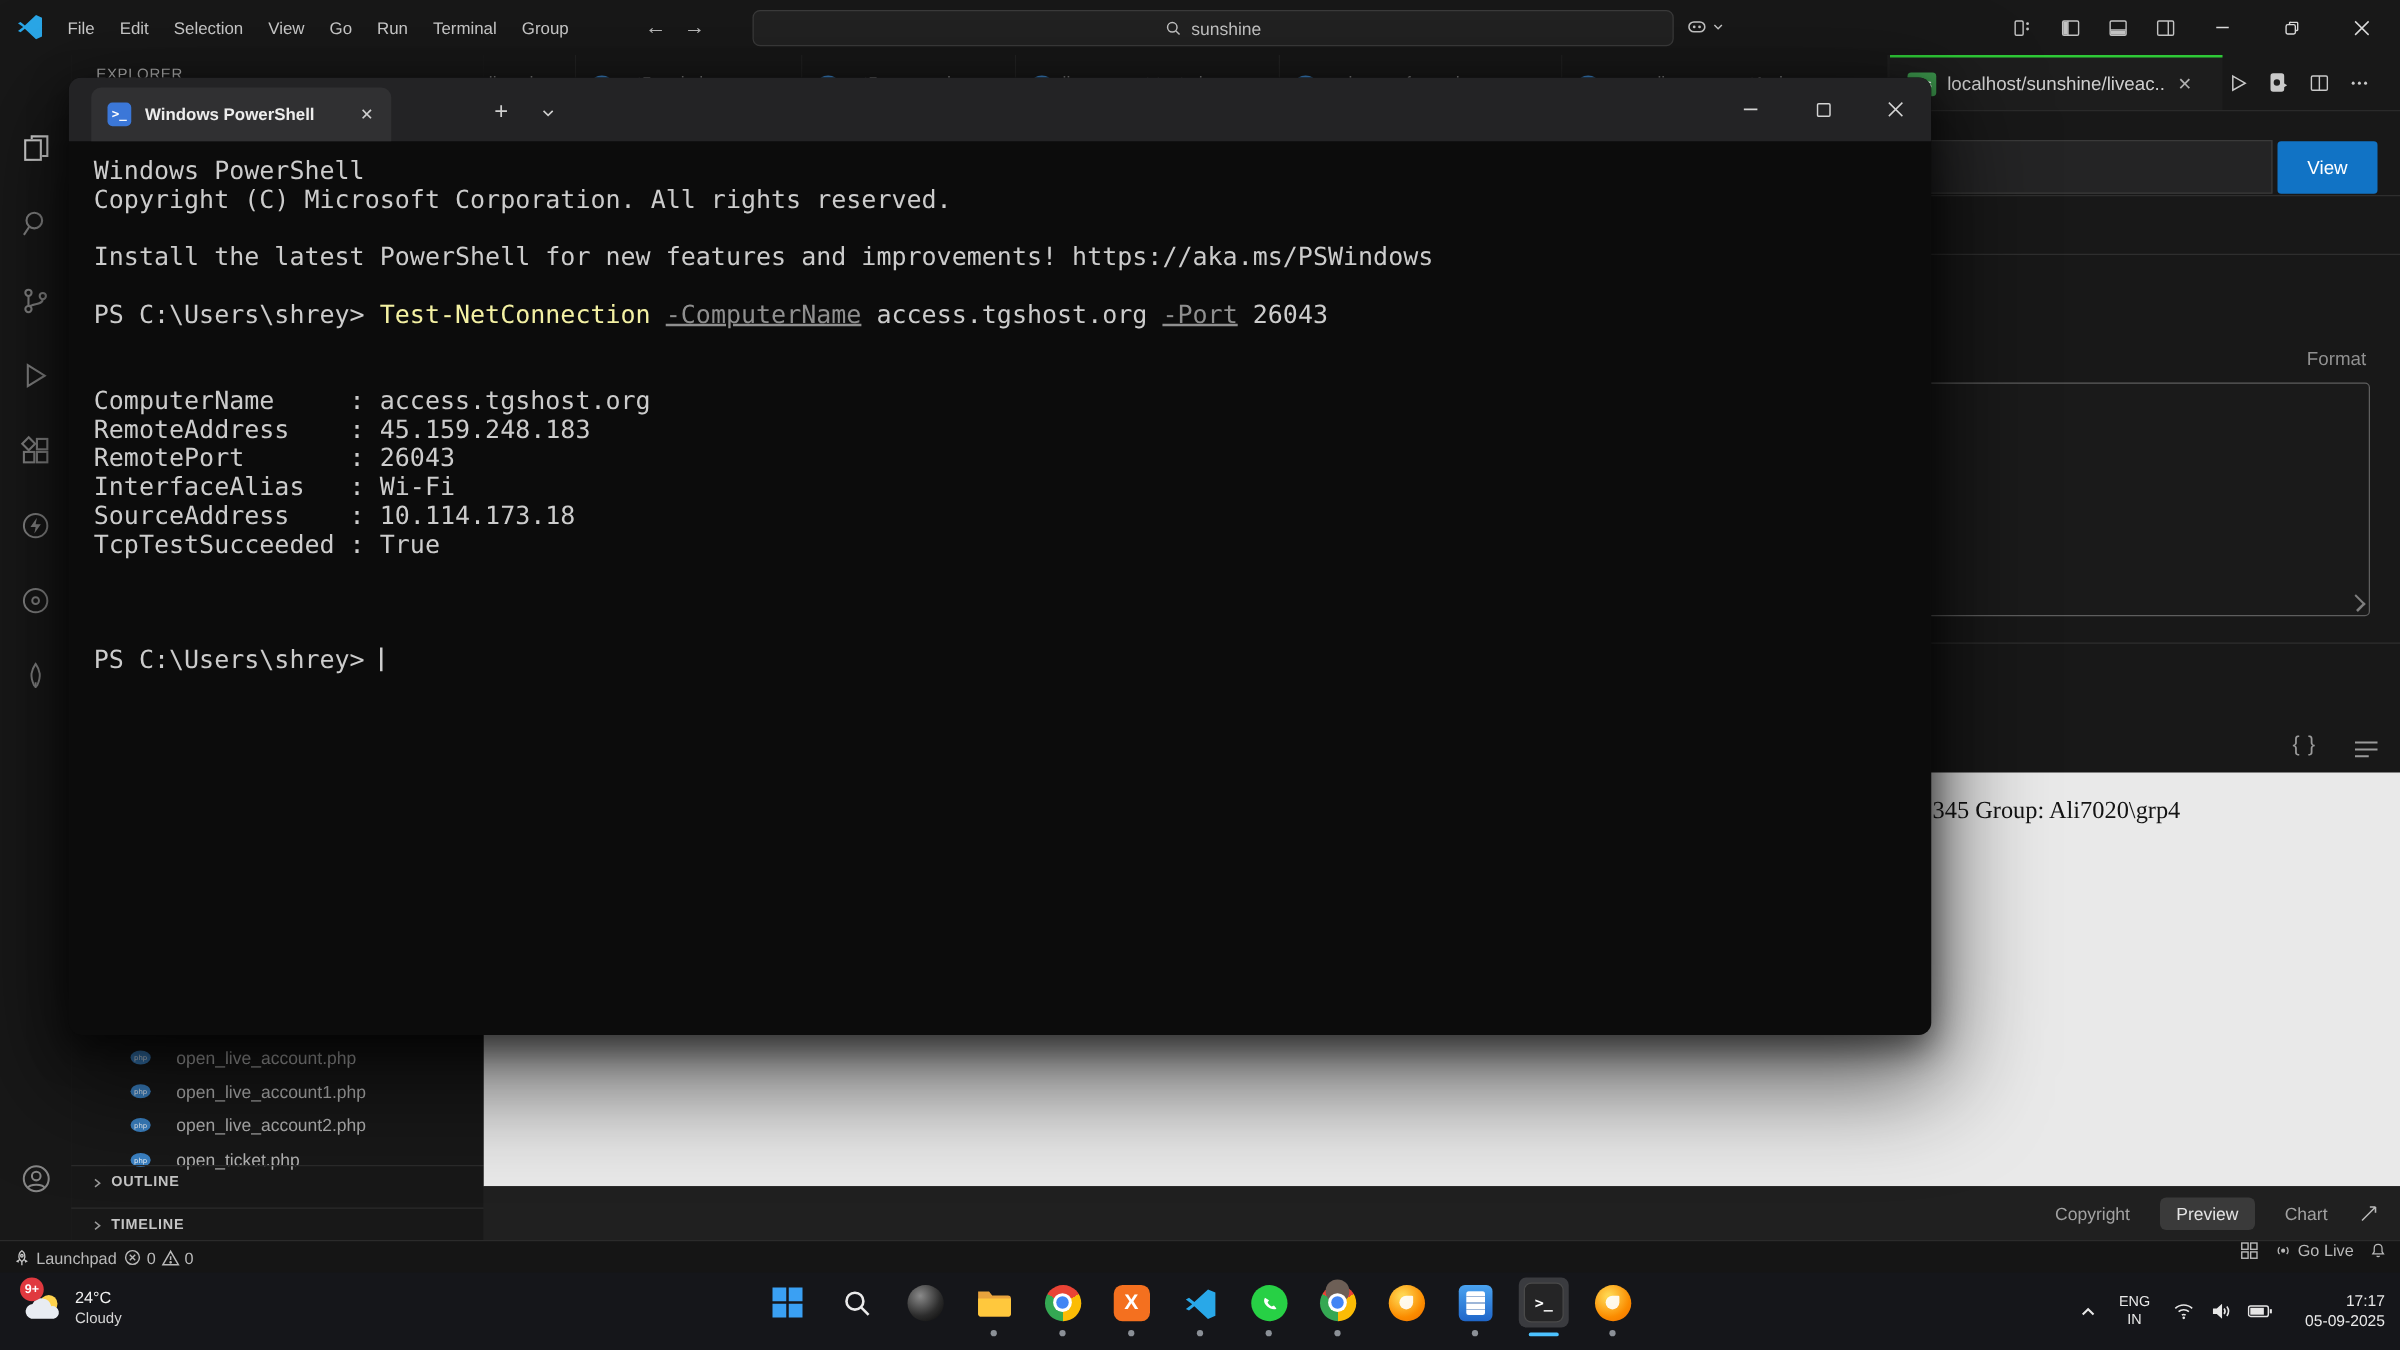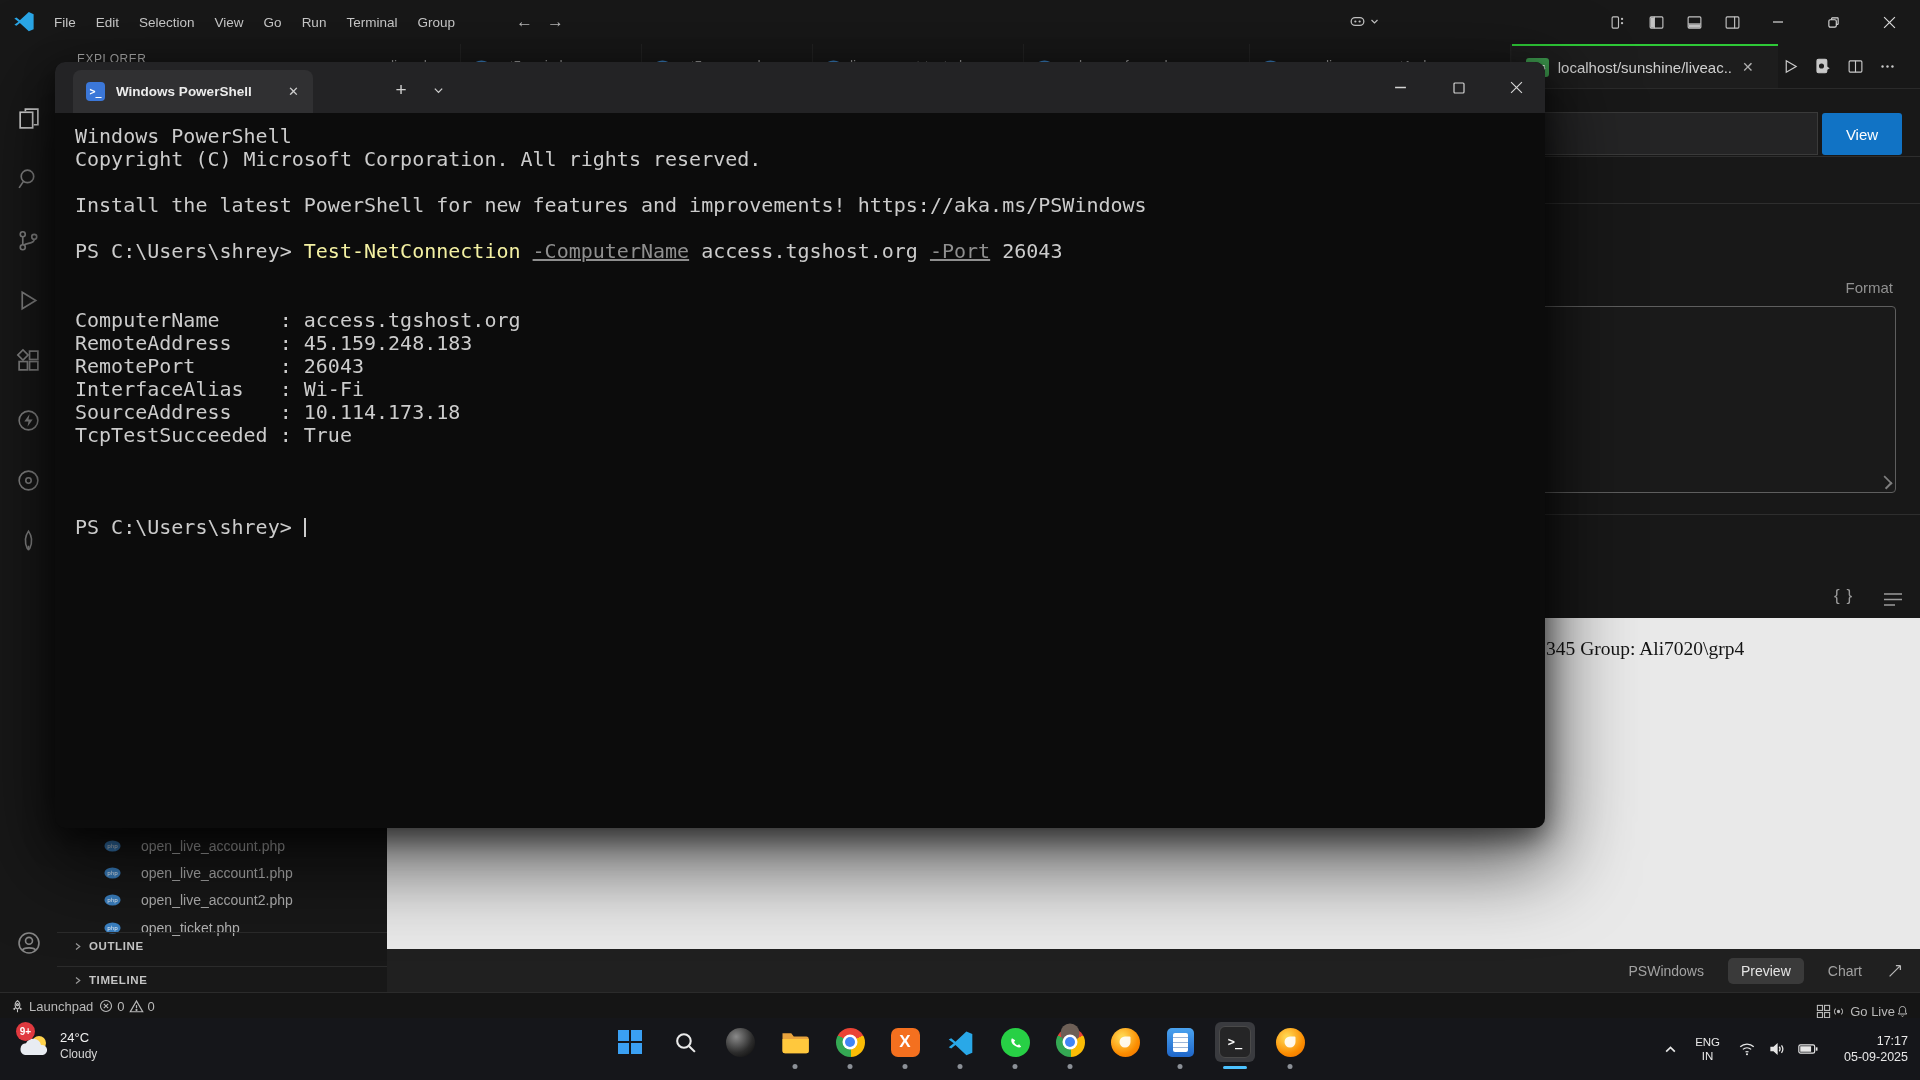--- a/index.html
+++ b/index.html
@@ -74,21 +74,21 @@
     font-size:19.5px;color:#141414;}
   .resp-bar{position:absolute;left:387px;top:949px;width:1533px;height:43px;background:#202020;}
   .resp-tabs{position:absolute;right:16px;top:0;height:43px;display:flex;align-items:center;gap:24px;}
   .resp-tabs .rt{font-size:14px;color:#a2a2a2;}
   .resp-tabs .rt.active{background:#3a3a3a;color:#e4e4e4;padding:5px 13px;border-radius:5px;}
 
   
   .statusbar{position:absolute;left:0;top:992px;width:1920px;height:26px;background:#151515;
     border-top:1px solid #2b2b2b;color:#b9b9b9;font-size:13px;}
   .sb-left{position:absolute;left:10px;top:0;height:26px;display:flex;align-items:center;gap:6px;}
-  .sb-right{position:absolute;right:10px;top:0;height:26px;display:flex;align-items:flex-end;}
+  .sb-right{position:absolute;right:10px;top:0;height:26px;display:flex;align-items:flex-start;gap:12px;}
   .sb-item{display:flex;align-items:center;gap:4px;}
 
   
   .pswin{position:absolute;left:55px;top:62px;width:1490px;height:766px;background:#0c0c0c;
     border-radius:10px;overflow:hidden;z-index:10;
     box-shadow:0 28px 80px 10px rgba(0,0,0,.62),0 10px 28px rgba(0,0,0,.55);}
   .ps-titlebar{position:absolute;left:0;top:0;width:100%;height:51px;background:#232325;}
   .ps-tab{position:absolute;left:18px;top:8px;width:240px;height:43px;background:#303032;
     border-radius:8px 8px 0 0;display:flex;align-items:center;}
   .ps-tab .ttl{margin-left:11px;font-size:13.5px;font-weight:bold;color:#ececec;flex:1;}
@@ -168,20 +168,29 @@
         <span>View</span>
         <span>Go</span>
         <span>Run</span>
         <span>Terminal</span>
         <span>Group</span>
       </div>
     <div class="navarrows">
       <span>←</span>
       <span>→</span>
     </div>
+    <div class="searchbox">
+      <span>
+        <svg width="14" height="14" viewBox="0 0 24 24" fill="none" stroke="#c6c6c6" stroke-width="2">
+            <circle cx="10" cy="10" r="6.5"></circle>
+            <path d="M15 15l5 5"></path>
+          </svg>
+      </span>
+      <span>sunshine</span>
+    </div>
     <div class="copilot">
       <span>
         <svg width="19" height="19" viewBox="0 0 24 24" fill="none" stroke="#c6c6c6" stroke-width="1.6">
             <rect x="4" y="7" width="16" height="10" rx="5"></rect>
             <circle cx="9.3" cy="12" r="1.4" fill="#c6c6c6" stroke="none"></circle>
             <circle cx="14.7" cy="12" r="1.4" fill="#c6c6c6" stroke="none"></circle>
           </svg>
       </span>
       <span>
         <svg width="9" height="9" viewBox="0 0 12 12" fill="none" stroke="#c6c6c6" stroke-width="1.6">
@@ -461,21 +470,21 @@
     <svg width="22" height="17" viewBox="0 0 22 17" stroke="#9a9a9a" stroke-width="1.6">
         <path d="M2 3h18M2 8.5h18M2 14h11"></path>
       </svg>
   </span>
 
   <div class="preview">
     <div class="ptext">345 Group: Ali7020\grp4</div>
   </div>
   <div class="resp-bar">
     <div class="resp-tabs" id="resp-tabs">
-      <span class="rt">PSWindows</span>
+      <span class="rt">Copyright</span>
         <span class="rt active">Preview</span>
         <span class="rt">Chart</span>
         <span class="rticon" style="order:99;">
         <svg width="18" height="18" viewBox="0 0 20 20" fill="none" stroke="#b9b9b9" stroke-width="1.4">
             <path d="M4 16 16 4M16 4h-5M16 4v5"></path>
           </svg>
       </span>
     </div>
   </div>
 

